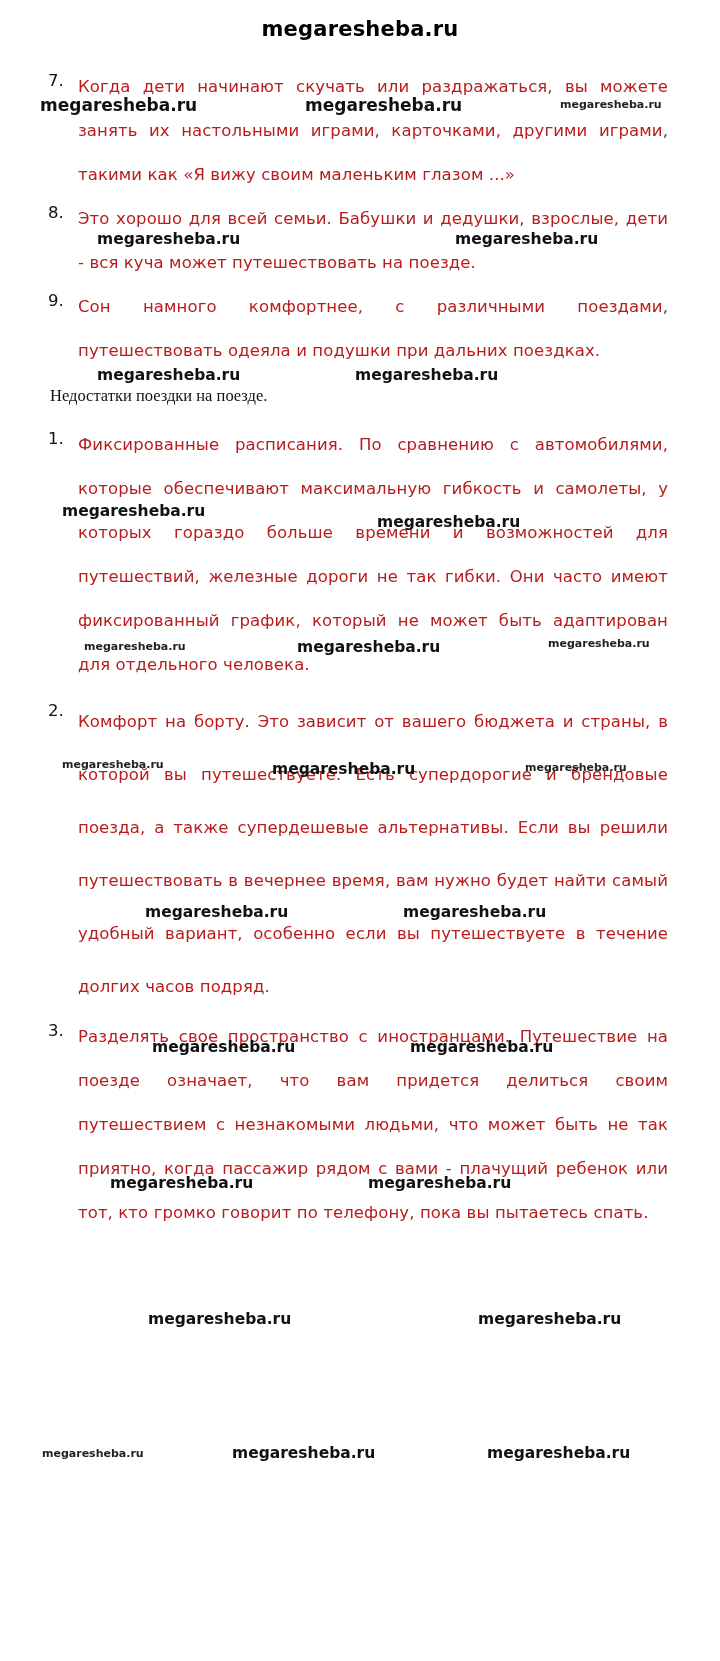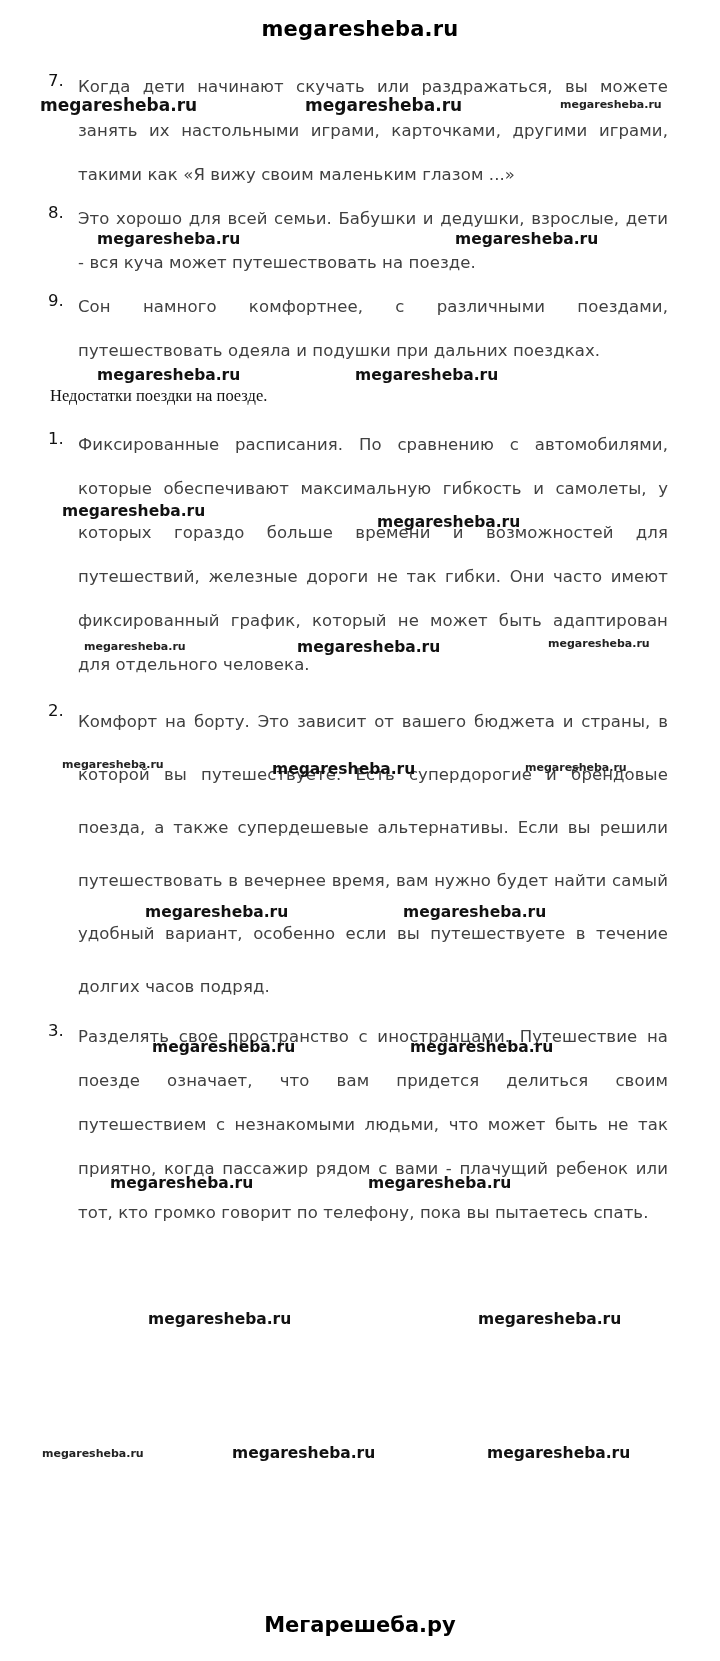--- a/index.html
+++ b/index.html
@@ -47,21 +47,21 @@
     font-size: 16.5px;
     line-height: 31px;
     color: #111;
   }
   .itext {
     flex: 1 1 auto;
     font-size: 16.5px;
     line-height: 44px;
     text-align: justify;
     text-justify: inter-word;
-    color: #404040;
+    color: #b91c1c;
     letter-spacing: 0.1px;
   }
   .itext.tight {
     line-height: 53px;
   }
   .plain-line {
     font-size: 16.5px;
     line-height: 34px;
     color: #111;
     margin: 6px 0 10px 0;
@@ -144,21 +144,20 @@
 
     <div class="spacer-xs"></div>
 
     <div class="item">
       <div class="num">3.</div>
       <div class="itext">Разделять свое пространство с иностранцами. Путешествие на поезде означает, что вам придется делиться своим путешествием с незнакомыми людьми, что может быть не так приятно, когда пассажир рядом с вами - плачущий ребенок или тот, кто громко говорит по телефону, пока вы пытаетесь спать.</div>
     </div>
 
   </div>
 
-  <div class="footer">Мегарешеба.ру</div>
 
   <div id="watermark-layer">
       <div class="wm lg" style="left: 40px; top: 95px;">megaresheba.ru</div>
       <div class="wm lg" style="left: 305px; top: 95px;">megaresheba.ru</div>
       <div class="wm sm" style="left: 560px; top: 98px;">megaresheba.ru</div>
       <div class="wm md" style="left: 97px; top: 230px;">megaresheba.ru</div>
       <div class="wm md" style="left: 455px; top: 230px;">megaresheba.ru</div>
       <div class="wm md" style="left: 97px; top: 366px;">megaresheba.ru</div>
       <div class="wm md" style="left: 355px; top: 366px;">megaresheba.ru</div>
       <div class="wm md" style="left: 62px; top: 502px;">megaresheba.ru</div>

